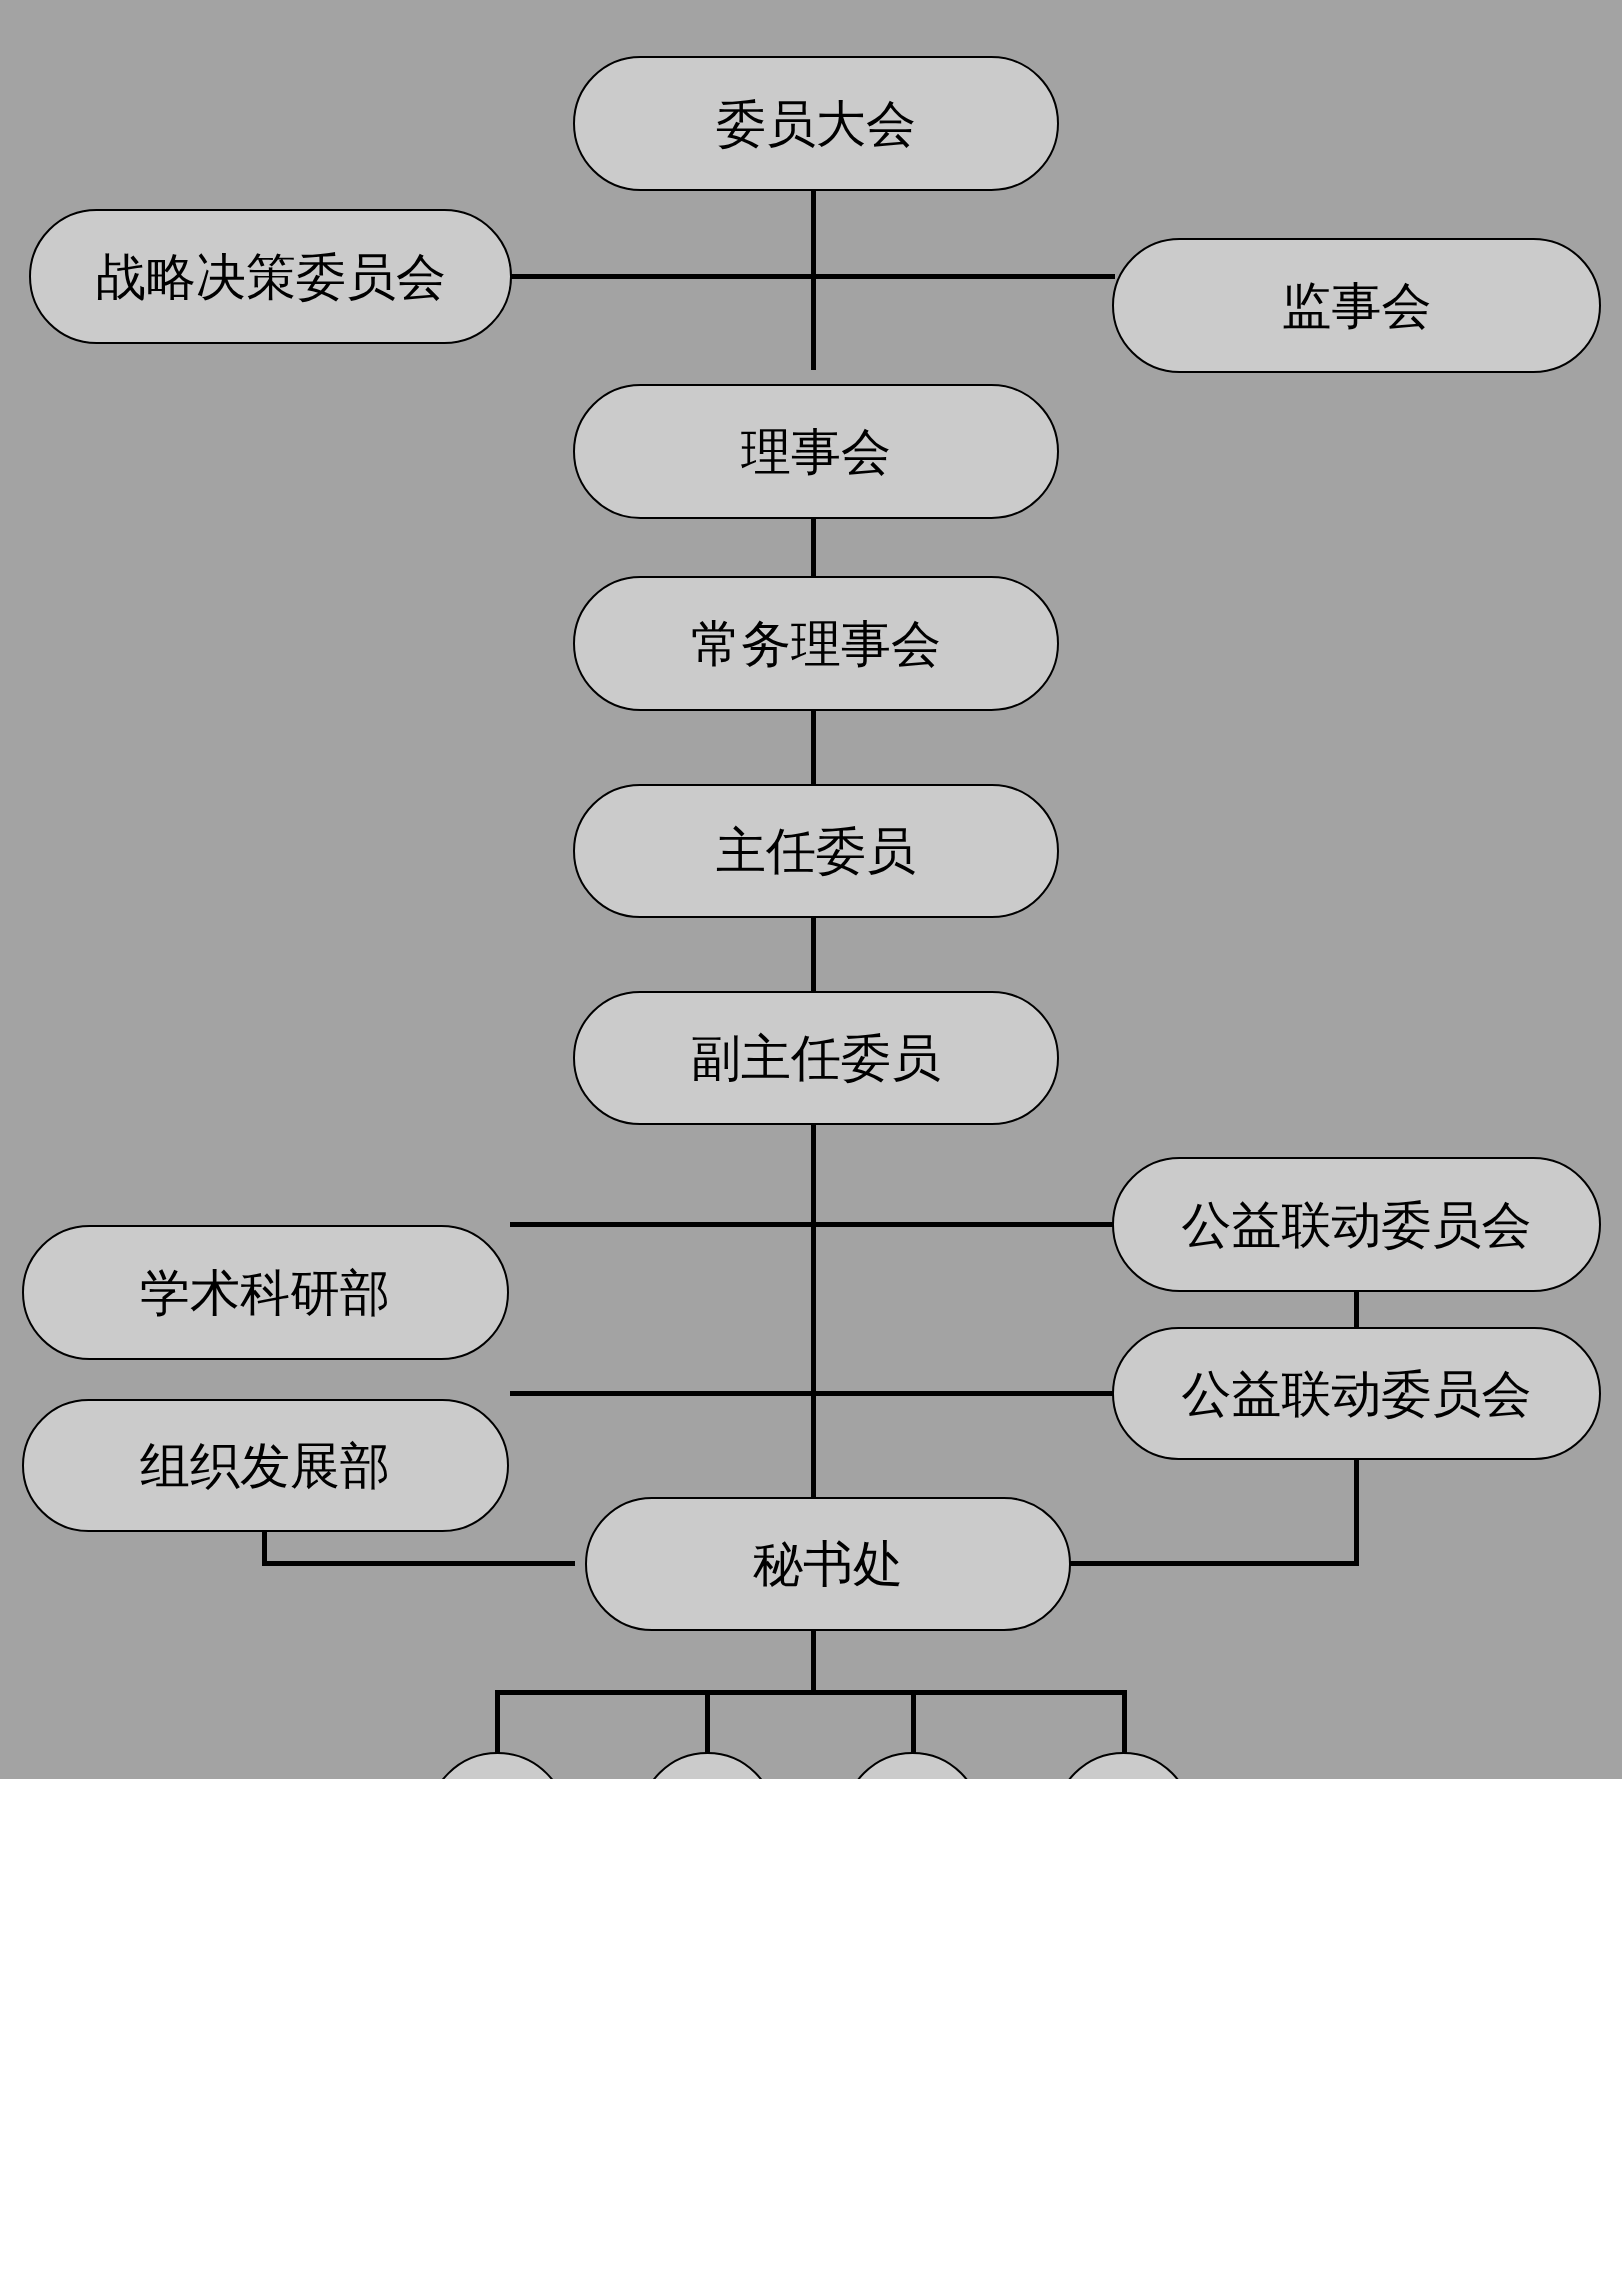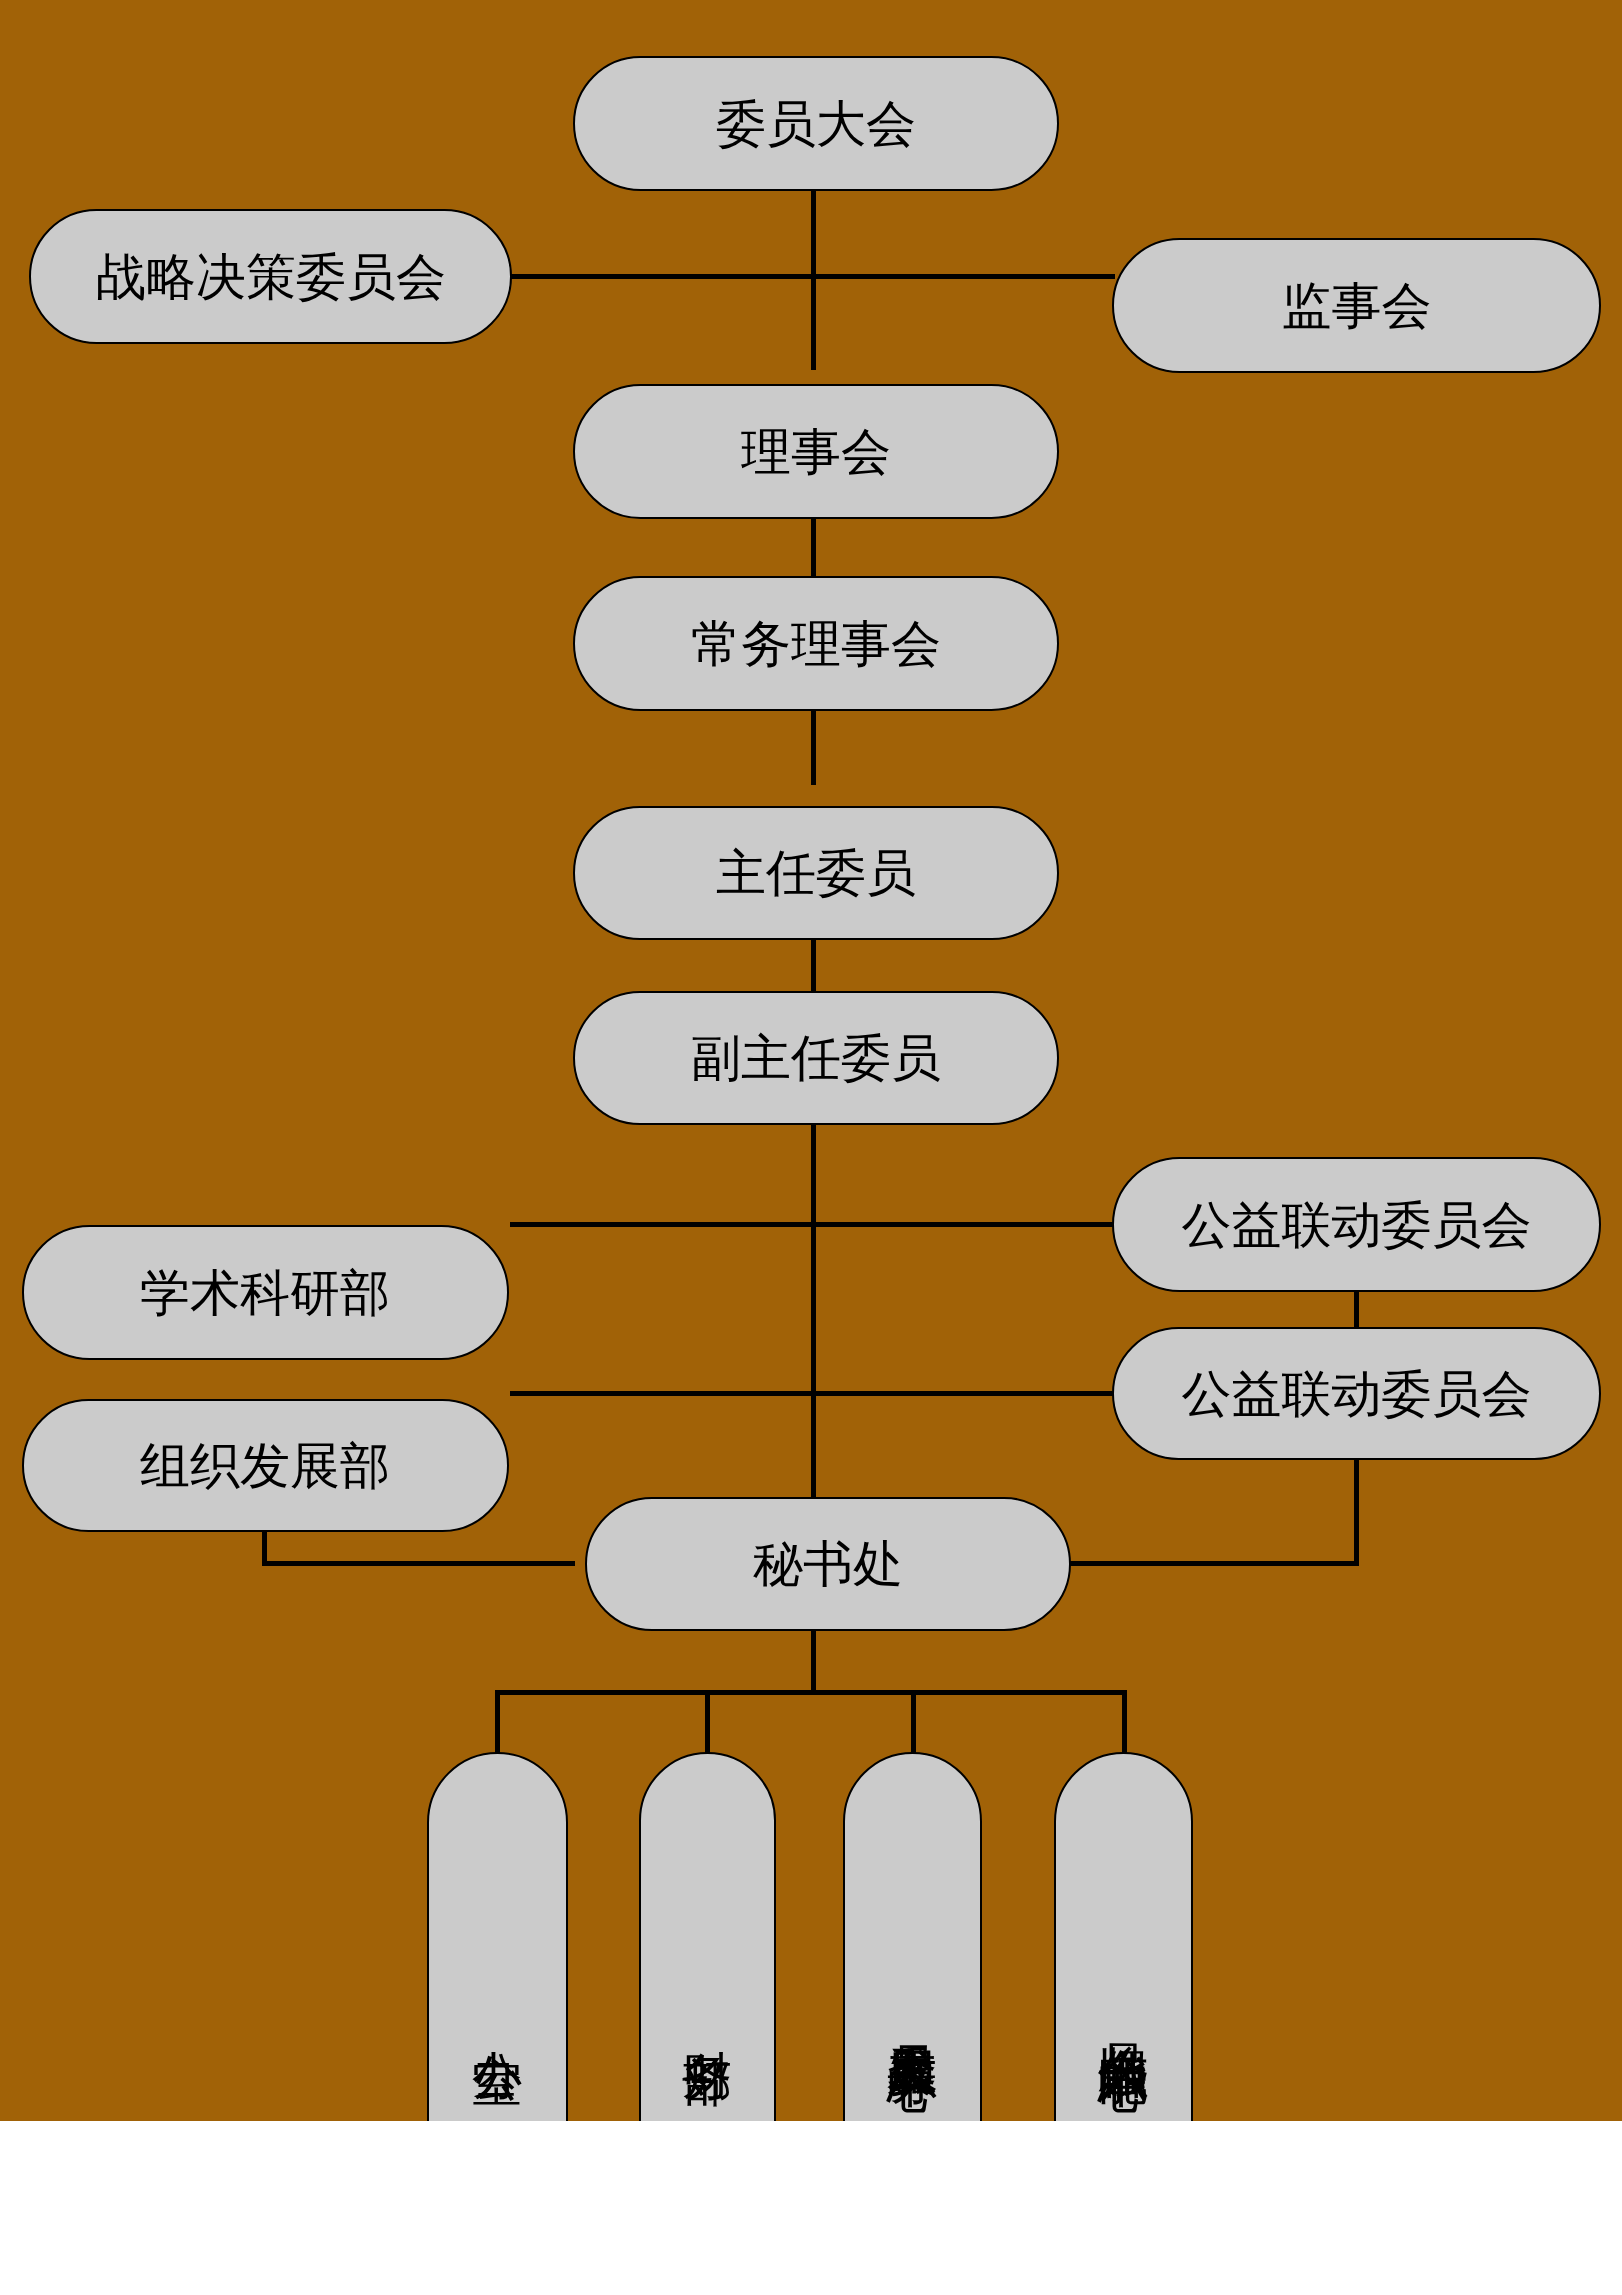--- a/index.html
+++ b/index.html
@@ -1,19 +1,19 @@
 <!DOCTYPE html>
 <html style="font-size:10.5px"><head>
 <meta charset="utf-8">
 <style>
   html,body{margin:0;padding:0;background:#ffffff;}
   .stage{
     position:relative;
-    width:1623px;height:2121px;
-    background:#a16207;
+    width:1623px;height:1779px;
+    background:#a3a3a3;
     font-family:"Liberation Sans","DejaVu Sans",sans-serif;
     overflow:hidden;
   }
   .node{
     position:absolute;
     box-sizing:border-box;
     background:#cbcbcb;
     border:2px solid #000000;
     border-radius:68px;
     display:flex;
@@ -72,21 +72,21 @@
   <div class="node" style="left:573px;top:56px;width:486px;height:135px;">委员大会</div>
 
   <div class="node" style="left:29.4px;top:209px;width:483px;height:135px;">战略决策委员会</div>
 
   <div class="node" style="left:1112px;top:209px;width:489px;height:135px;margin-top:29px;">监事会</div>
 
   <div class="node" style="left:573px;top:368px;width:486px;height:135px;margin-top:16px;">理事会</div>
 
   <div class="node" style="left:573px;top:576px;width:486px;height:135px;">常务理事会</div>
 
-  <div class="node" style="left:573px;top:784px;width:486px;height:134px;margin-top:22px;">主任委员</div>
+  <div class="node" style="left:573px;top:784px;width:486px;height:134px;">主任委员</div>
 
   <div class="node" style="left:573px;top:991px;width:486px;height:134px;text-align:right;">副主任委员</div>
 
   <div class="node" style="left:21.6px;top:1225px;width:487px;height:135px;">学术科研部</div>
 
   <div class="node" style="left:1112px;top:1157px;width:489px;height:135px;">公益联动委员会</div>
 
   <div class="node" style="left:21.6px;top:1399px;width:487px;height:133px;">组织发展部</div>
 
   <div class="node" style="left:1112px;top:1327px;width:489px;height:133px;">公益联动委员会</div>

